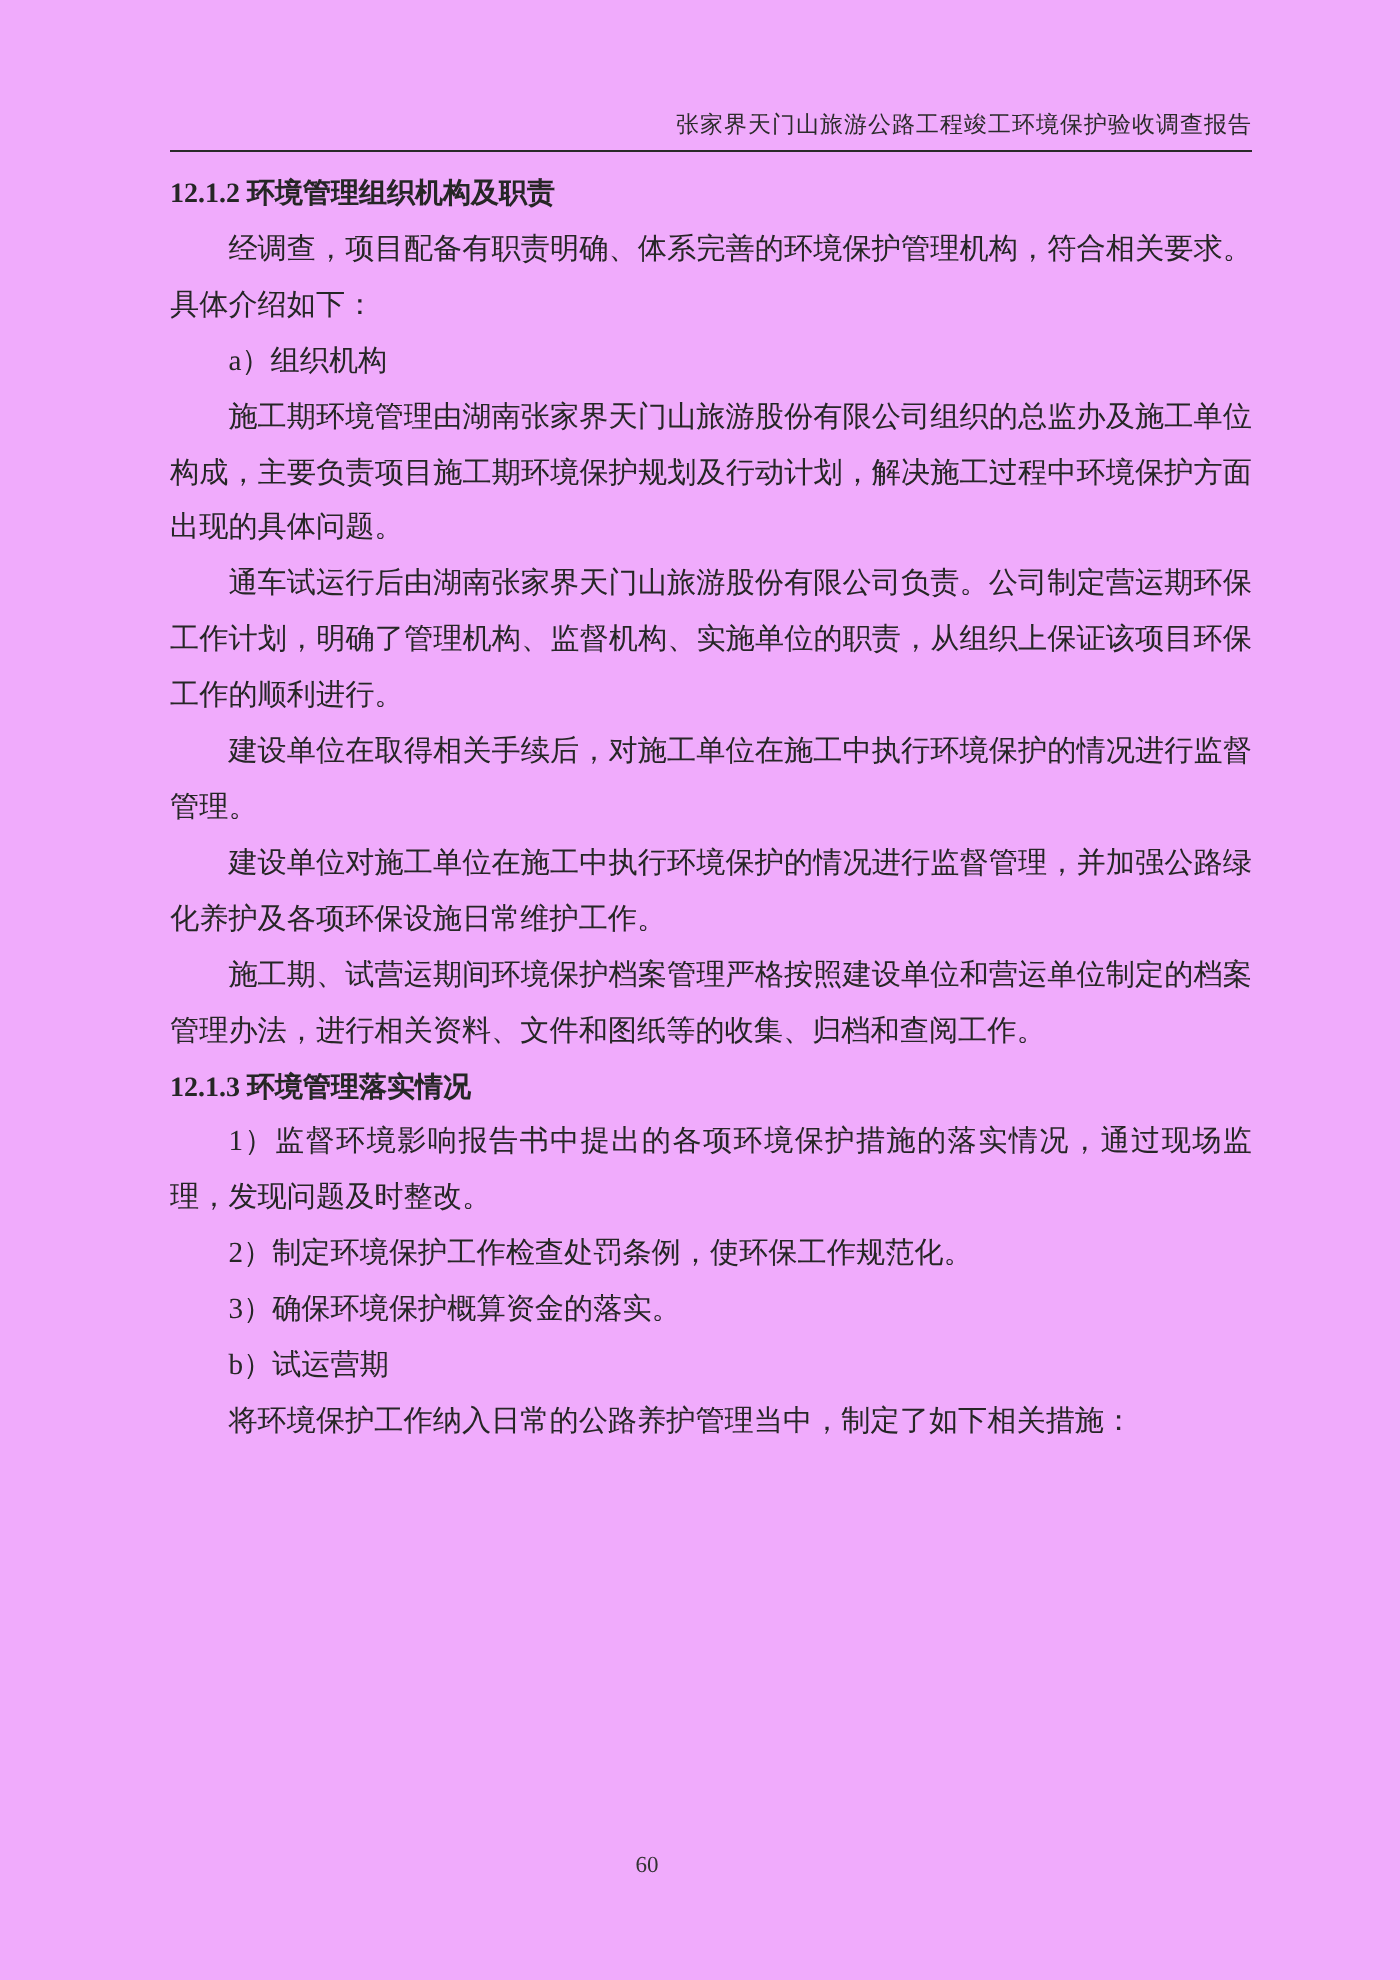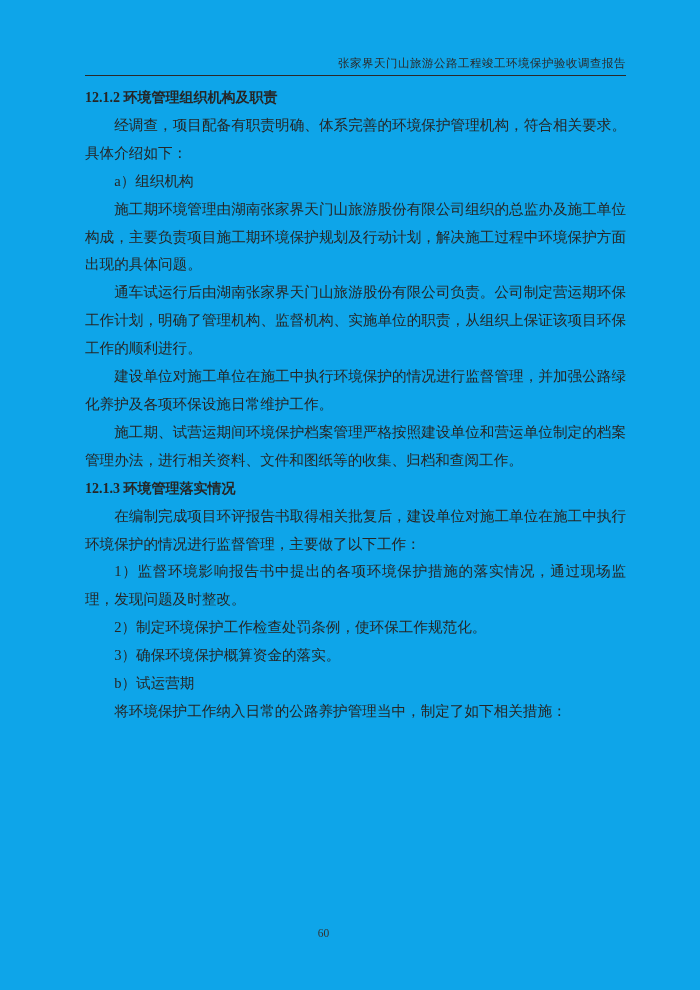--- a/index.html
+++ b/index.html
@@ -4,21 +4,21 @@
 <style>
   html, body {
     margin: 0;
     padding: 0;
     background: #ffffff;
   }
   .page {
     position: relative;
     width: 700px;
     height: 990px;
-    background: #0ea5e9;
+    background: #f0abfc;
     font-family: "Liberation Serif", "DejaVu Serif", serif;
     color: #262626;
     overflow: hidden;
   }
   .page-header {
     position: absolute;
     left: 85px;
     width: 541px;
     top: 56px;
     text-align: right;
@@ -71,24 +71,24 @@
   <div class="page-header">
     <span>张家界天门山旅游公路工程竣工环境保护验收调查报告</span>
   </div>
 
   <div class="content">
       <p class="heading">12.1.2 环境管理组织机构及职责</p>
       <p class="para">经调查，项目配备有职责明确、体系完善的环境保护管理机构，符合相关要求。具体介绍如下：</p>
       <p class="para">a）组织机构</p>
       <p class="para">施工期环境管理由湖南张家界天门山旅游股份有限公司组织的总监办及施工单位构成，主要负责项目施工期环境保护规划及行动计划，解决施工过程中环境保护方面出现的具体问题。</p>
       <p class="para">通车试运行后由湖南张家界天门山旅游股份有限公司负责。公司制定营运期环保工作计划，明确了管理机构、监督机构、实施单位的职责，从组织上保证该项目环保工作的顺利进行。</p>
+      <p class="para">建设单位在取得相关手续后，对施工单位在施工中执行环境保护的情况进行监督管理。</p>
       <p class="para">建设单位对施工单位在施工中执行环境保护的情况进行监督管理，并加强公路绿化养护及各项环保设施日常维护工作。</p>
       <p class="para">施工期、试营运期间环境保护档案管理严格按照建设单位和营运单位制定的档案管理办法，进行相关资料、文件和图纸等的收集、归档和查阅工作。</p>
       <p class="heading">12.1.3 环境管理落实情况</p>
-      <p class="para">在编制完成项目环评报告书取得相关批复后，建设单位对施工单位在施工中执行环境保护的情况进行监督管理，主要做了以下工作：</p>
       <p class="para">1）监督环境影响报告书中提出的各项环境保护措施的落实情况，通过现场监理，发现问题及时整改。</p>
       <p class="para">2）制定环境保护工作检查处罚条例，使环保工作规范化。</p>
       <p class="para">3）确保环境保护概算资金的落实。</p>
       <p class="para">b）试运营期</p>
       <p class="para">将环境保护工作纳入日常的公路养护管理当中，制定了如下相关措施：</p>
     </div>
 
   <div class="page-footer">
     <span>60</span>
   </div>

